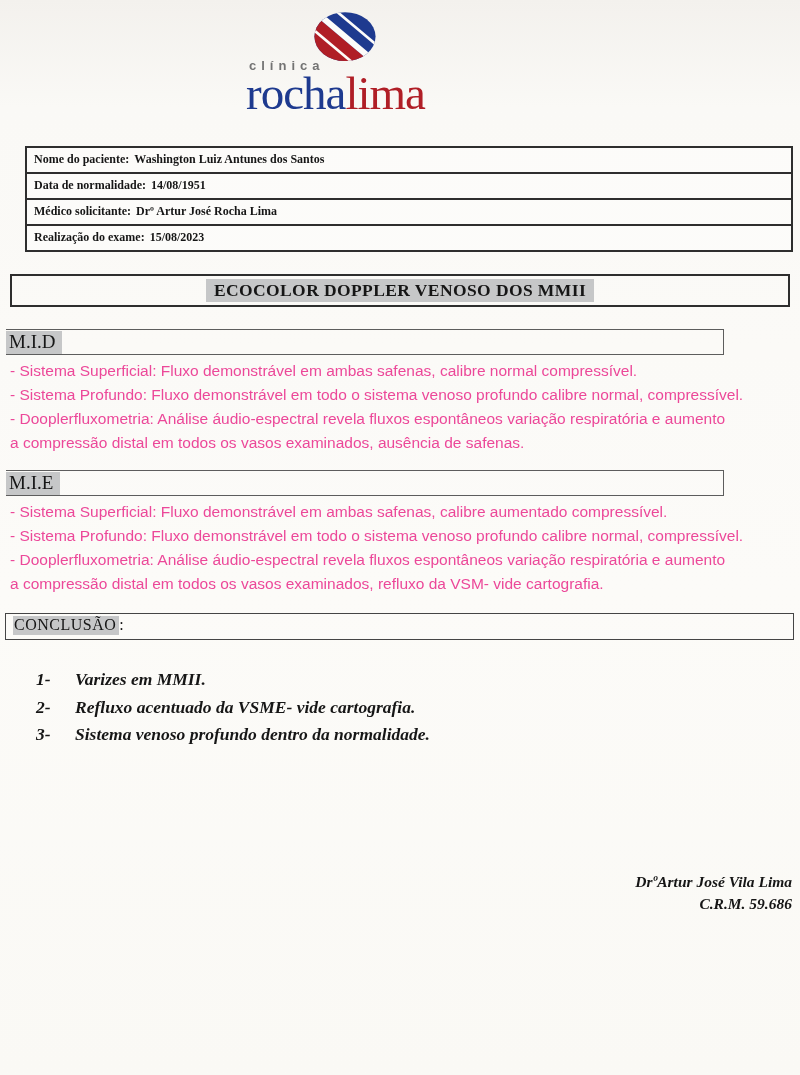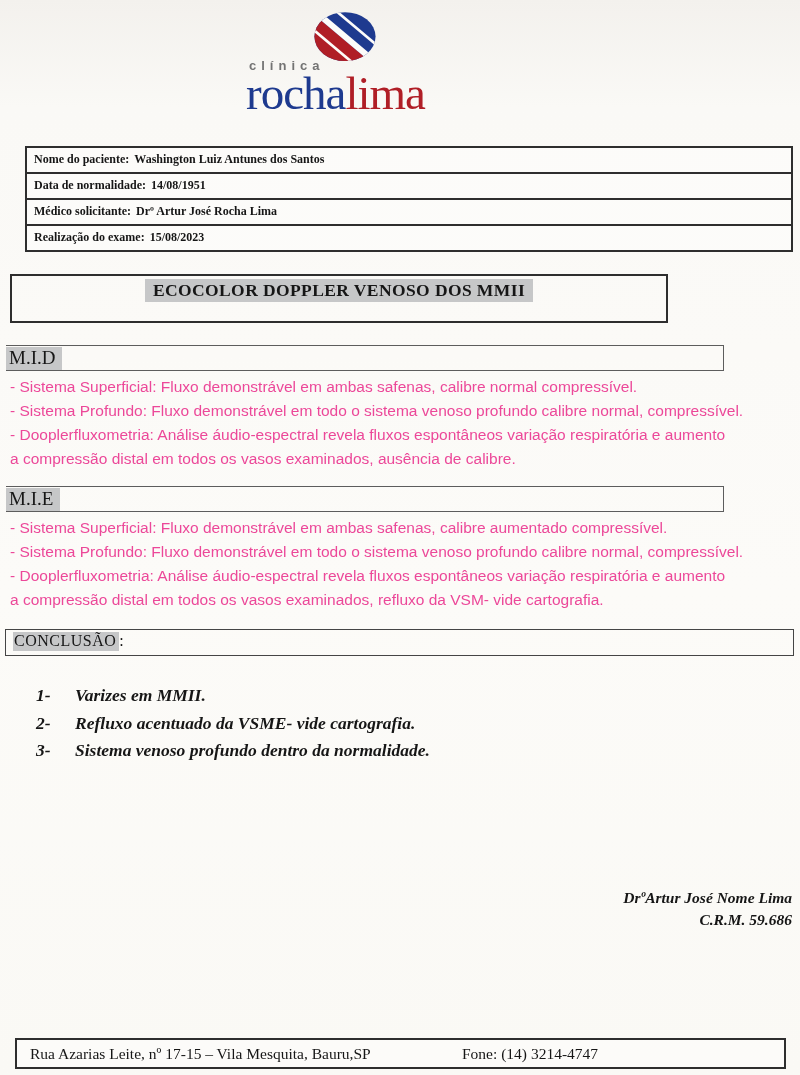--- a/index.html
+++ b/index.html
@@ -34,23 +34,23 @@
     padding:1px 0 2px 7px;
     font-weight:bold;font-size:12px;line-height:21px;
     background:rgba(255,255,255,.35);
   }
   .prow:first-child{margin-top:0;}
   .prow .val{margin-left:5px;}
 
   
   .title-box{
     box-sizing:border-box;
-    margin:22px 0 0 10px;width:658px;
+    margin:22px 0 0 10px;width:780px;
     border:2px solid #2e2e2e;
-    text-align:center;padding:4px 0 20px;
+    text-align:center;padding:4px 0 4px;
   }
   .hl{background:#c6c7c8;}
   .title-text{
     font-weight:bold;font-size:17.5px;letter-spacing:.4px;
     padding:1px 8px 2px;
   }
 
   
   .sec-box{
     box-sizing:border-box;
@@ -150,21 +150,21 @@
     <span class="hl title-text">ECOCOLOR DOPPLER VENOSO DOS MMII</span>
   </div>
 
   <section>
     <div class="sec-box">
       <span class="hl sec-h">M.I.D</span>
     </div>
     <p class="body-line body-first">- Sistema Superficial: Fluxo demonstrável em ambas safenas, calibre normal compressível.</p>
     <p class="body-line">- Sistema Profundo: Fluxo demonstrável em todo o sistema venoso profundo calibre normal, compressível.</p>
     <p class="body-line">- Dooplerfluxometria: Análise áudio-espectral revela fluxos espontâneos variação respiratória e aumento</p>
-    <p class="body-line">a compressão distal em todos os vasos examinados, ausência de calibre.</p>
+    <p class="body-line">a compressão distal em todos os vasos examinados, ausência de safenas.</p>
   </section>
 
   <section>
     <div class="sec-box sec-gap">
       <span class="hl sec-h">M.I.E</span>
     </div>
     <p class="body-line body-first">- Sistema Superficial: Fluxo demonstrável em ambas safenas, calibre aumentado compressível.</p>
     <p class="body-line">- Sistema Profundo: Fluxo demonstrável em todo o sistema venoso profundo calibre normal, compressível.</p>
     <p class="body-line">- Dooplerfluxometria: Análise áudio-espectral revela fluxos espontâneos variação respiratória e aumento</p>
     <p class="body-line">a compressão distal em todos os vasos examinados, refluxo da VSM- vide cartografia.</p>
@@ -184,22 +184,18 @@
           <span>Refluxo acentuado da VSME- vide cartografia.</span>
       </li>
       <li>
         <span class="conc-num">3-</span>
           <span>Sistema venoso profundo dentro da normalidade.</span>
       </li>
     </ol>
   </section>
 
   <div class="signature">
-    <div>DrºArtur José Nome Lima</div>
+    <div>DrºArtur José Vila Lima</div>
     <div>C.R.M. 59.686</div>
   </div>
 
-  <footer class="footer">
-    <span class="addr">Rua Azarias Leite, nº 17-15 – Vila Mesquita, Bauru,SP</span>
-    <span class="phone">Fone: (14) 3214-4747</span>
-  </footer>
 
 </div>
 
 </body></html>

